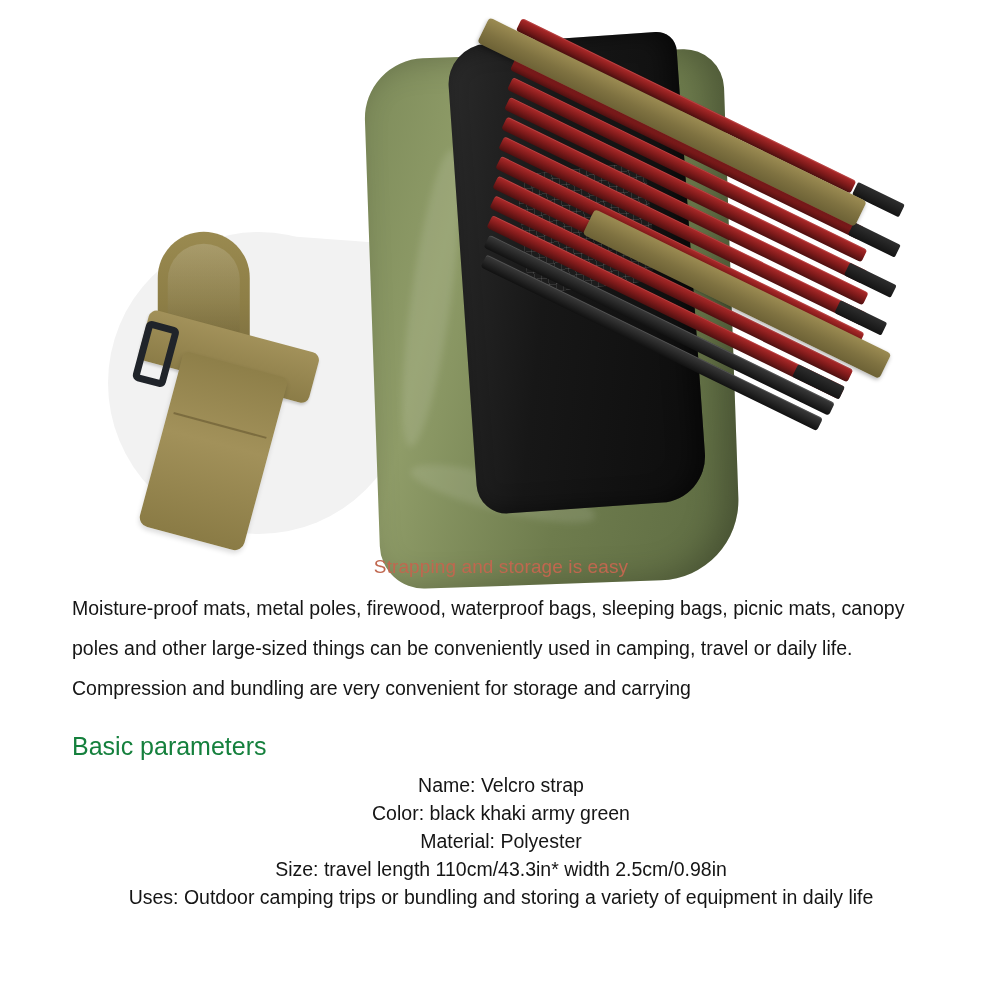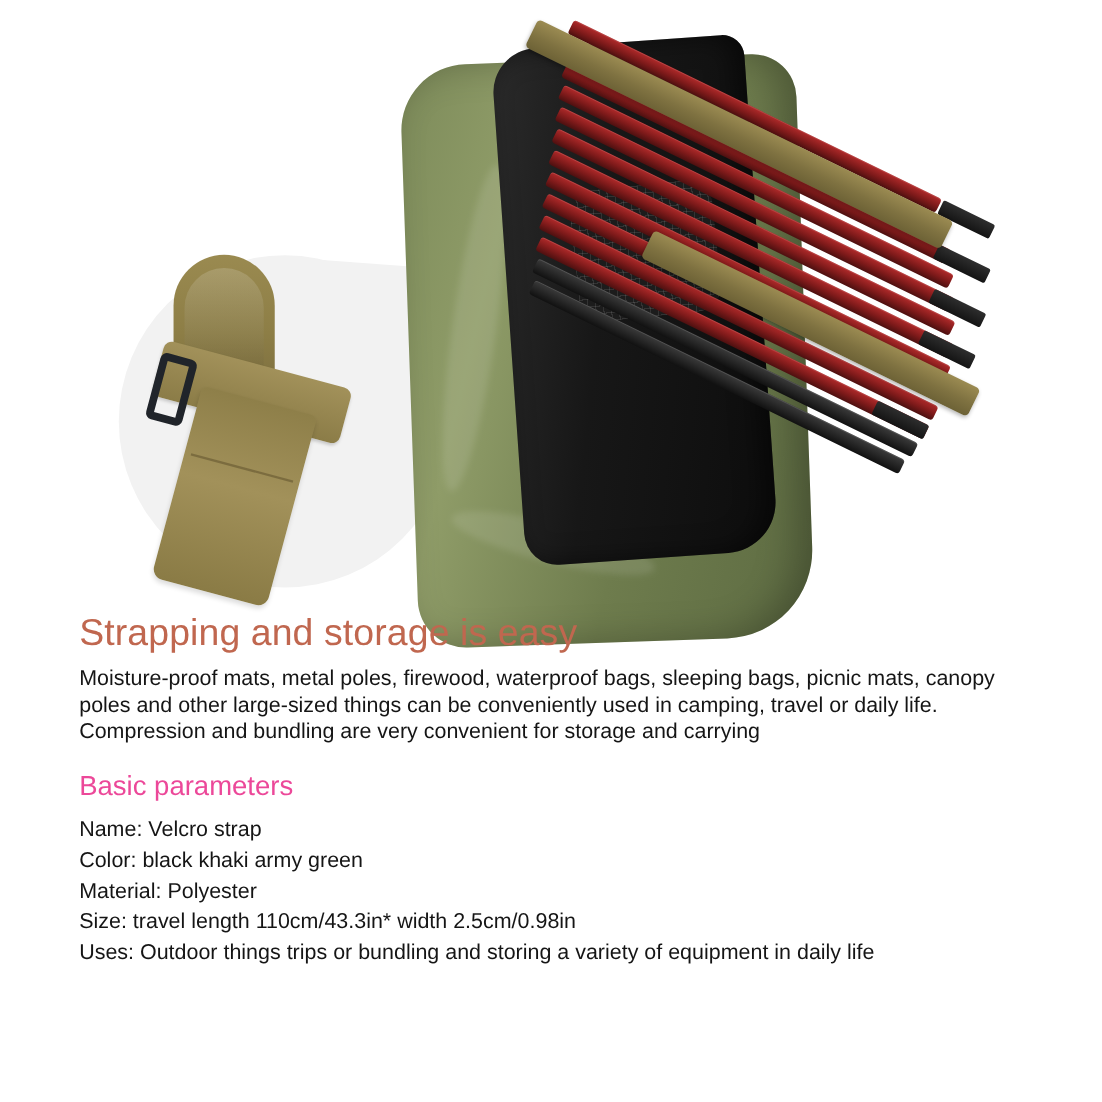--- a/index.html
+++ b/index.html
@@ -217,47 +217,49 @@
   .text-area {
     position: absolute;
     left: 0;
     top: 556px;
     width: 1002px;
     padding: 0 72px;
     box-sizing: border-box;
   }
   .headline {
     color: #c0674f;
-    font-size: 34px;
+    font-size: 19px;
     font-weight: normal;
     margin: 0 0 10px 0;
     letter-spacing: 0.1px;
+    text-align: center;
   }
   .paragraph {
     font-size: 19.5px;
-    line-height: 24px;
+    line-height: 40px;
     color: #151515;
     margin: 0 0 24px 0;
     max-width: 860px;
   }
   .section-title {
     font-size: 25px;
     margin: 0 0 10px 0;
     font-weight: normal;
-    color: #ec4899;
+    color: #15803d;
   }
   .spec-list {
     list-style: none;
     margin: 0;
     padding: 0;
   }
   .spec-list li {
     font-size: 19.5px;
     line-height: 28px;
     color: #151515;
+    text-align: center;
   }
 </style>
 </head>
 <body>
 
 <div class="hero">
 
   <div class="detail-circle"></div>
   <div class="detail-tail"></div>
 
@@ -310,15 +312,15 @@
 
   <p class="paragraph">Moisture-proof mats, metal poles, firewood, waterproof bags, sleeping bags, picnic mats, canopy poles and other large-sized things can be conveniently used in camping, travel or daily life. Compression and bundling are very convenient for storage and carrying</p>
 
   <h3 class="section-title">Basic parameters</h3>
 
   <ul class="spec-list">
     <li>Name: Velcro strap</li>
     <li>Color: black khaki army green</li>
     <li>Material: Polyester</li>
     <li>Size: travel length 110cm/43.3in* width 2.5cm/0.98in</li>
-    <li>Uses: Outdoor things trips or bundling and storing a variety of equipment in daily life</li>
+    <li>Uses: Outdoor camping trips or bundling and storing a variety of equipment in daily life</li>
   </ul>
 </div>
 
 </body></html>

